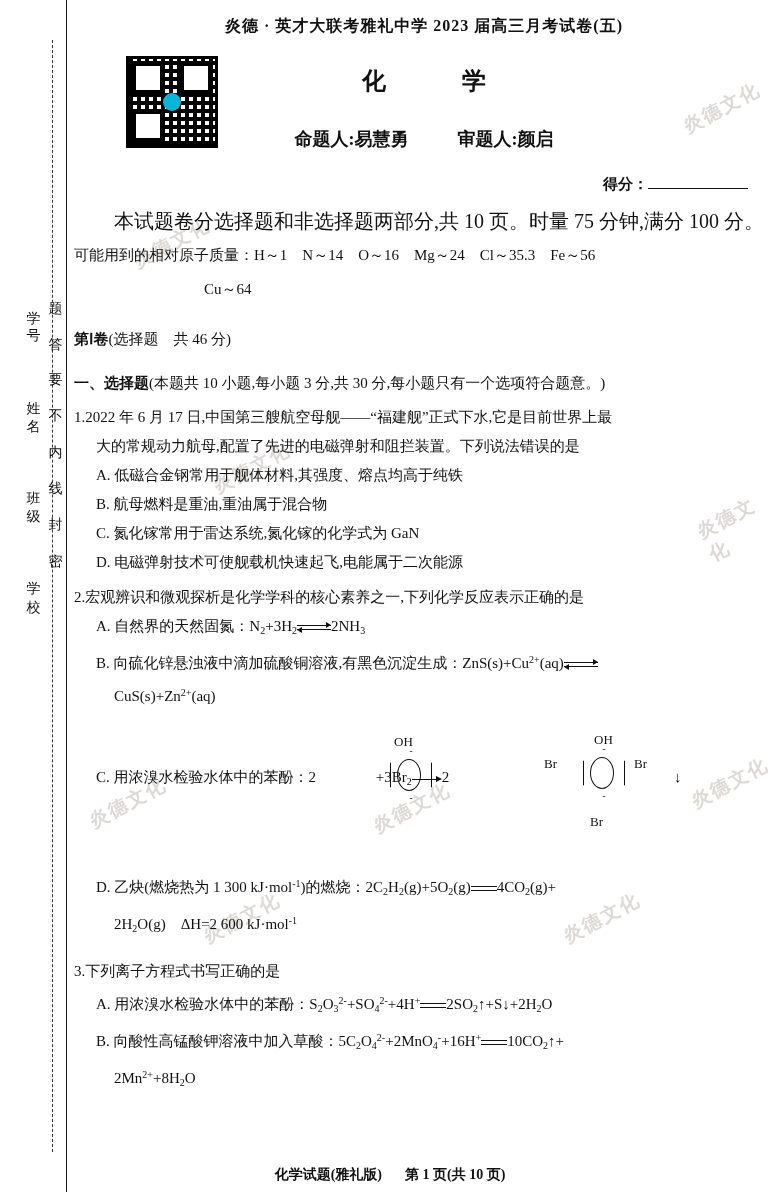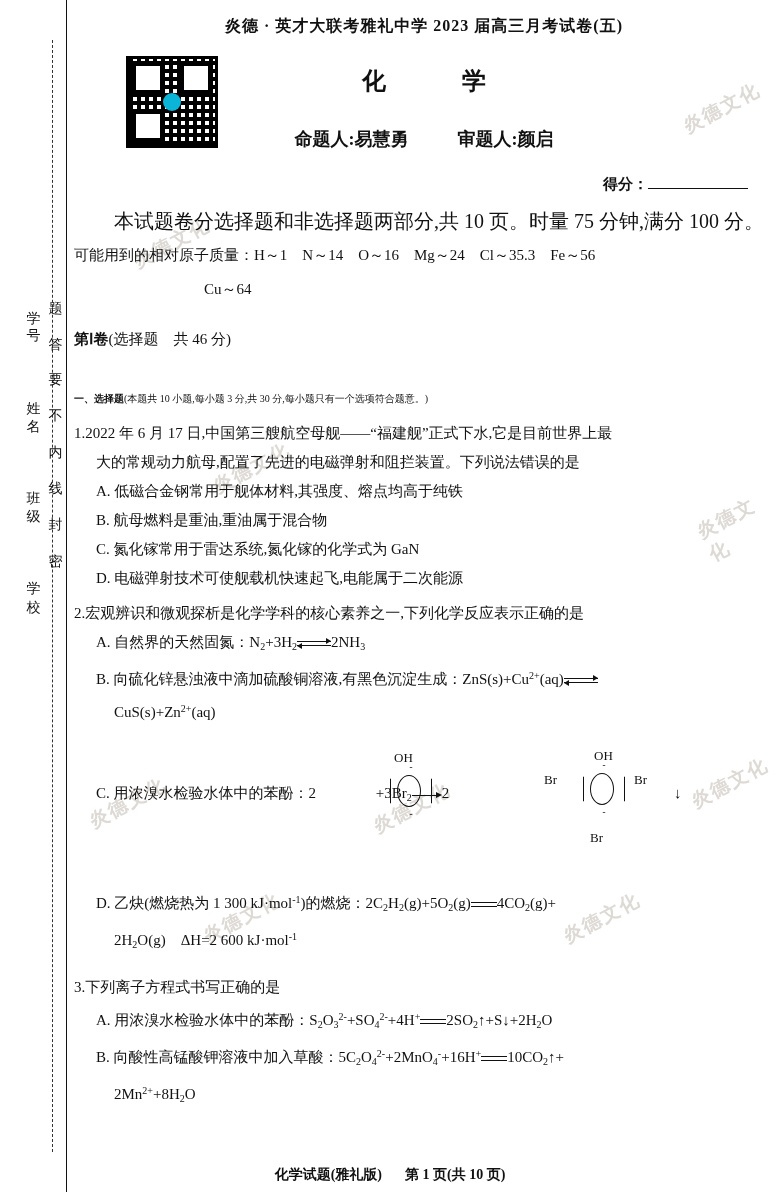--- a/index.html
+++ b/index.html
@@ -97,21 +97,21 @@
 
   .para { font-size:20px; line-height:30px; margin-top:12px; text-indent:2em; }
   .para2 { font-size:15px; line-height:30px; margin-top:4px; }
   .indent-cu { margin-left:130px; }
 
   .sec-head {
     font-size:15px; margin-top:26px; font-weight:bold;
   }
   .sec-head .normal { font-weight:normal; }
 
-  .qtype { font-size:10px; margin-top:36px; line-height:28px; }
+  .qtype { font-size:15px; margin-top:20px; line-height:28px; }
   .qtype b { font-weight:bold; }
 
   .q { font-size:15px; line-height:29px; margin-top:6px; }
   .opt { font-size:15px; line-height:29px; margin-left:22px; }
   .opt2 { font-size:15px; line-height:29px; margin-left:40px; }
   .hang { padding-left:20px; text-indent:-20px; }
 
   sub { font-size:10px; vertical-align:-3px; }
   sup { font-size:10px; vertical-align:5px; }
 

